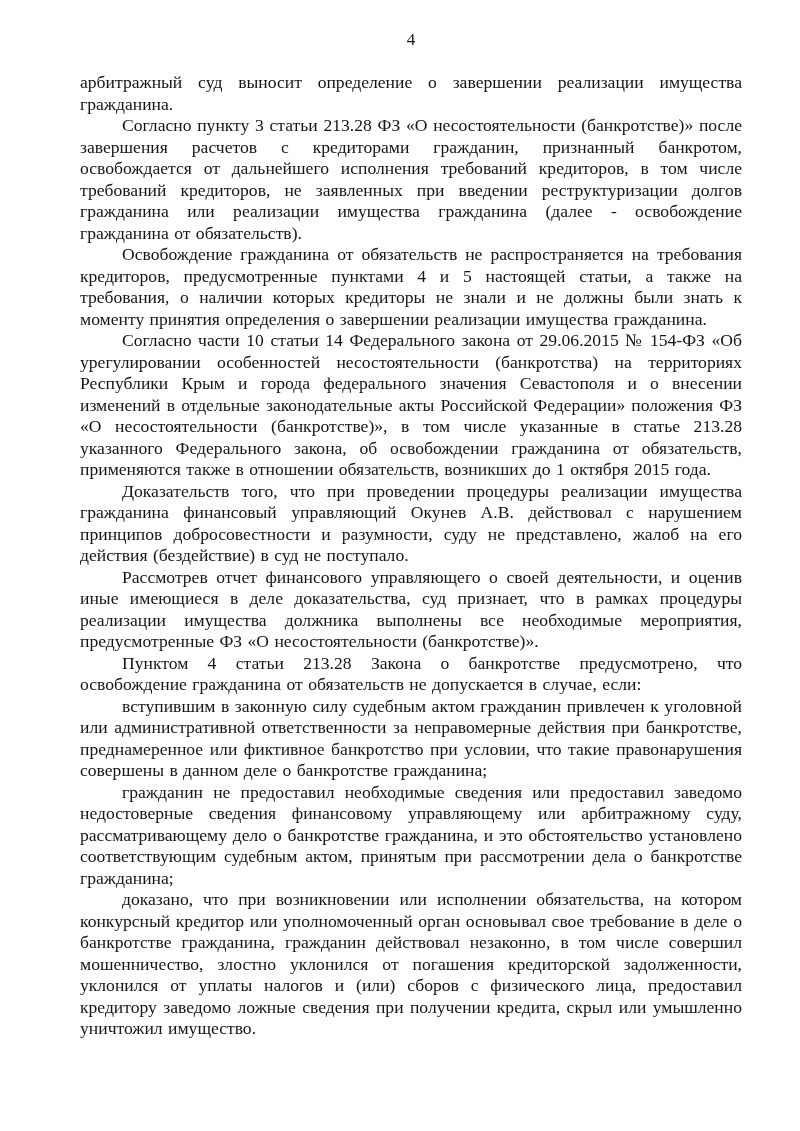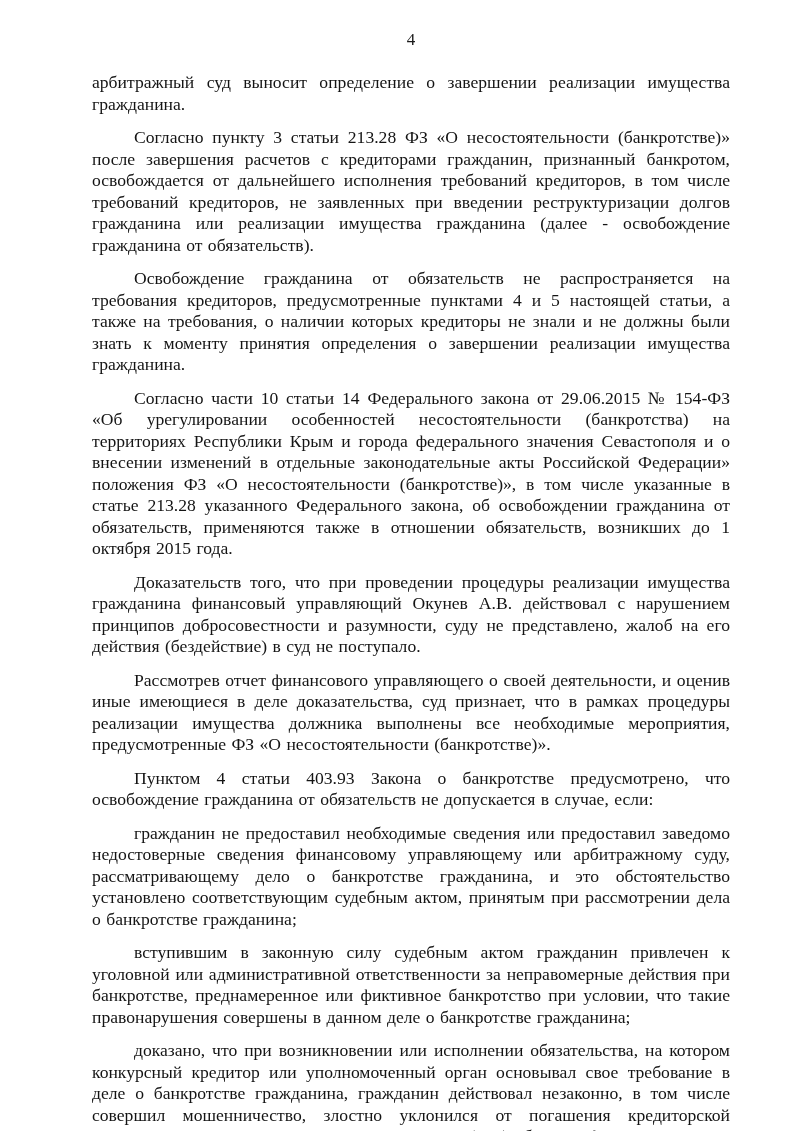--- a/index.html
+++ b/index.html
@@ -21,21 +21,21 @@
     padding: 30px 58px 40px 80px;
     background: #ffffff;
   }
   .page-number {
     text-align: center;
     font-size: 17px;
     color: #1a1a1a;
     margin-bottom: 22px;
   }
   .content p {
-    margin: 12px;
+    margin: 0;
     font-size: 17.6px;
     line-height: 21.5px;
     text-align: justify;
     text-indent: 42px;
     color: #141414;
     word-spacing: 1px;
   }
   .content p.no-indent {
     text-indent: 0;
   }
@@ -45,18 +45,18 @@
 
 <div class="page">
   <div class="page-number">4</div>
   <div class="content">
     <p class="no-indent">арбитражный суд выносит определение о завершении реализации имущества гражданина.</p>
     <p>Согласно пункту 3 статьи 213.28 ФЗ «О несостоятельности (банкротстве)» после завершения расчетов с кредиторами гражданин, признанный банкротом, освобождается от дальнейшего исполнения требований кредиторов, в том числе требований кредиторов, не заявленных при введении реструктуризации долгов гражданина или реализации имущества гражданина (далее - освобождение гражданина от обязательств).</p>
     <p>Освобождение гражданина от обязательств не распространяется на требования кредиторов, предусмотренные пунктами 4 и 5 настоящей статьи, а также на требования, о наличии которых кредиторы не знали и не должны были знать к моменту принятия определения о завершении реализации имущества гражданина.</p>
     <p>Согласно части 10 статьи 14 Федерального закона от 29.06.2015 № 154-ФЗ «Об урегулировании особенностей несостоятельности (банкротства) на территориях Республики Крым и города федерального значения Севастополя и о внесении изменений в отдельные законодательные акты Российской Федерации» положения ФЗ «О несостоятельности (банкротстве)», в том числе указанные в статье 213.28 указанного Федерального закона, об освобождении гражданина от обязательств, применяются также в отношении обязательств, возникших до 1 октября 2015 года.</p>
     <p>Доказательств того, что при проведении процедуры реализации имущества гражданина финансовый управляющий Окунев А.В. действовал с нарушением принципов добросовестности и разумности, суду не представлено, жалоб на его действия (бездействие) в суд не поступало.</p>
     <p>Рассмотрев отчет финансового управляющего о своей деятельности, и оценив иные имеющиеся в деле доказательства, суд признает, что в рамках процедуры реализации имущества должника выполнены все необходимые мероприятия, предусмотренные ФЗ «О несостоятельности (банкротстве)».</p>
-    <p>Пунктом 4 статьи 403.93 Закона о банкротстве предусмотрено, что освобождение гражданина от обязательств не допускается в случае, если:</p>
+    <p>Пунктом 4 статьи 213.28 Закона о банкротстве предусмотрено, что освобождение гражданина от обязательств не допускается в случае, если:</p>
+    <p>вступившим в законную силу судебным актом гражданин привлечен к уголовной или административной ответственности за неправомерные действия при банкротстве, преднамеренное или фиктивное банкротство при условии, что такие правонарушения совершены в данном деле о банкротстве гражданина;</p>
     <p>гражданин не предоставил необходимые сведения или предоставил заведомо недостоверные сведения финансовому управляющему или арбитражному суду, рассматривающему дело о банкротстве гражданина, и это обстоятельство установлено соответствующим судебным актом, принятым при рассмотрении дела о банкротстве гражданина;</p>
-    <p>вступившим в законную силу судебным актом гражданин привлечен к уголовной или административной ответственности за неправомерные действия при банкротстве, преднамеренное или фиктивное банкротство при условии, что такие правонарушения совершены в данном деле о банкротстве гражданина;</p>
     <p>доказано, что при возникновении или исполнении обязательства, на котором конкурсный кредитор или уполномоченный орган основывал свое требование в деле о банкротстве гражданина, гражданин действовал незаконно, в том числе совершил мошенничество, злостно уклонился от погашения кредиторской задолженности, уклонился от уплаты налогов и (или) сборов с физического лица, предоставил кредитору заведомо ложные сведения при получении кредита, скрыл или умышленно уничтожил имущество.</p>
   </div>
 </div>
 
 </body></html>

